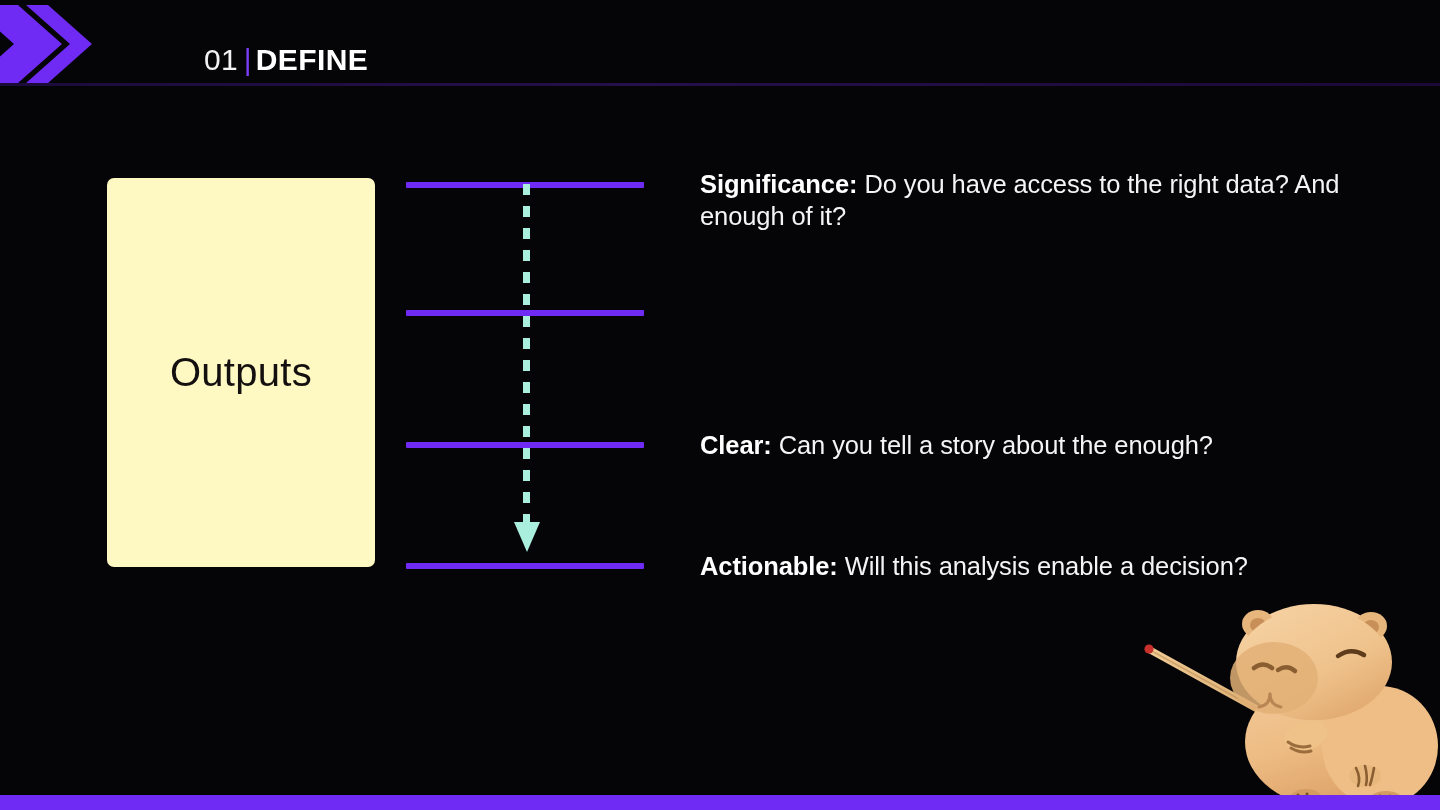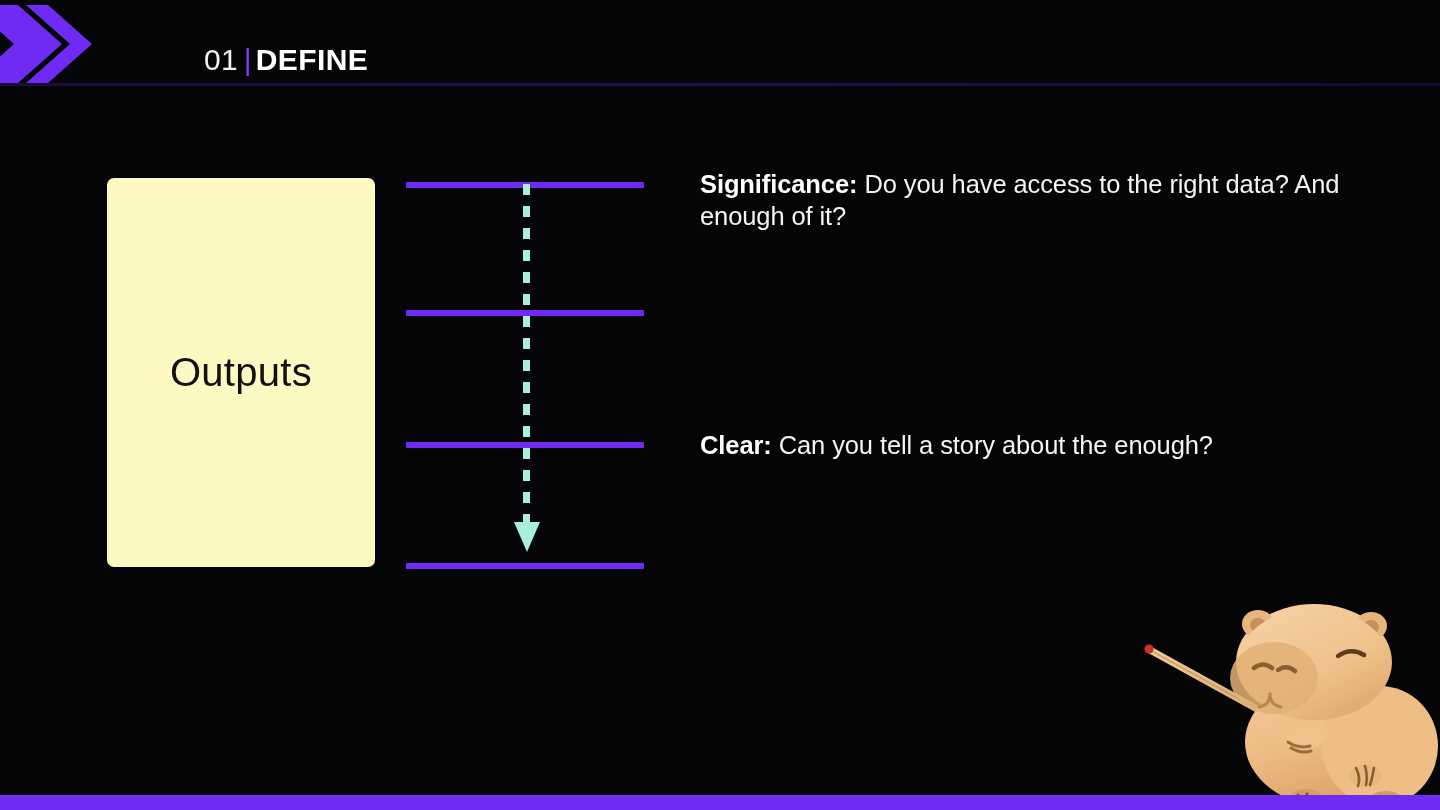--- a/index.html
+++ b/index.html
@@ -195,20 +195,23 @@
     <div class="dotted-axis"></div>
     <div class="arrow-head"></div>
   </div>
 
   <div class="points">
     <div class="point" style="top:168px">
       <b>Significance:</b><span> Do you have access to the right data? And enough of it?</span>
     </div>
     <div class="point" style="top:429px">
       <b>Clear:</b><span> Can you tell a story about the enough?</span>
+    </div>
+    <div class="point" style="top:550px">
+      <b>Actionable:</b><span> Will this analysis enable a decision?</span>
     </div>
   </div>
 
   <div class="mascot">
     <svg width="312" height="214" viewBox="0 0 312 214" xmlns="http://www.w3.org/2000/svg">
       <defs>
         <linearGradient id="bodyg" x1="0" y1="0" x2="0.4" y2="1">
           <stop offset="0%" stop-color="#F4CB9A"></stop>
           <stop offset="55%" stop-color="#EDBC84"></stop>
           <stop offset="100%" stop-color="#DEA369"></stop>

